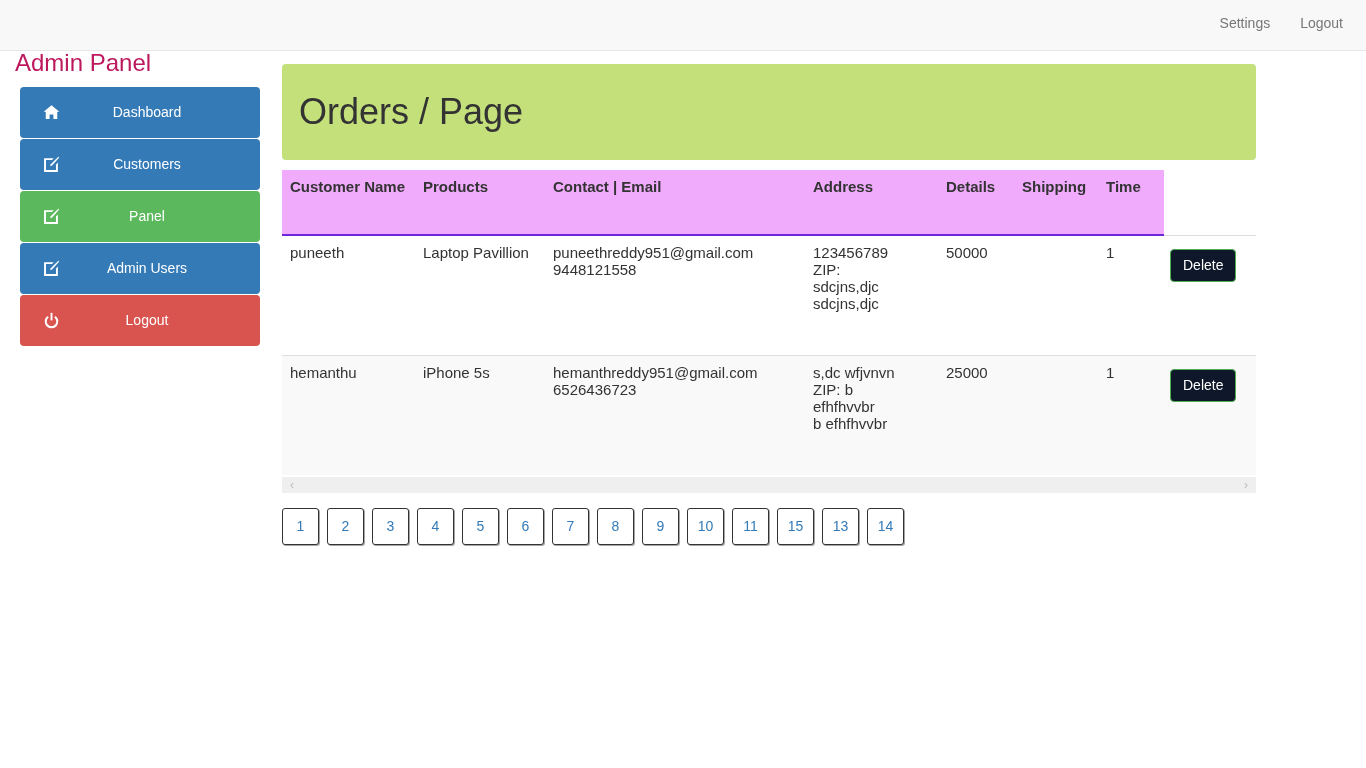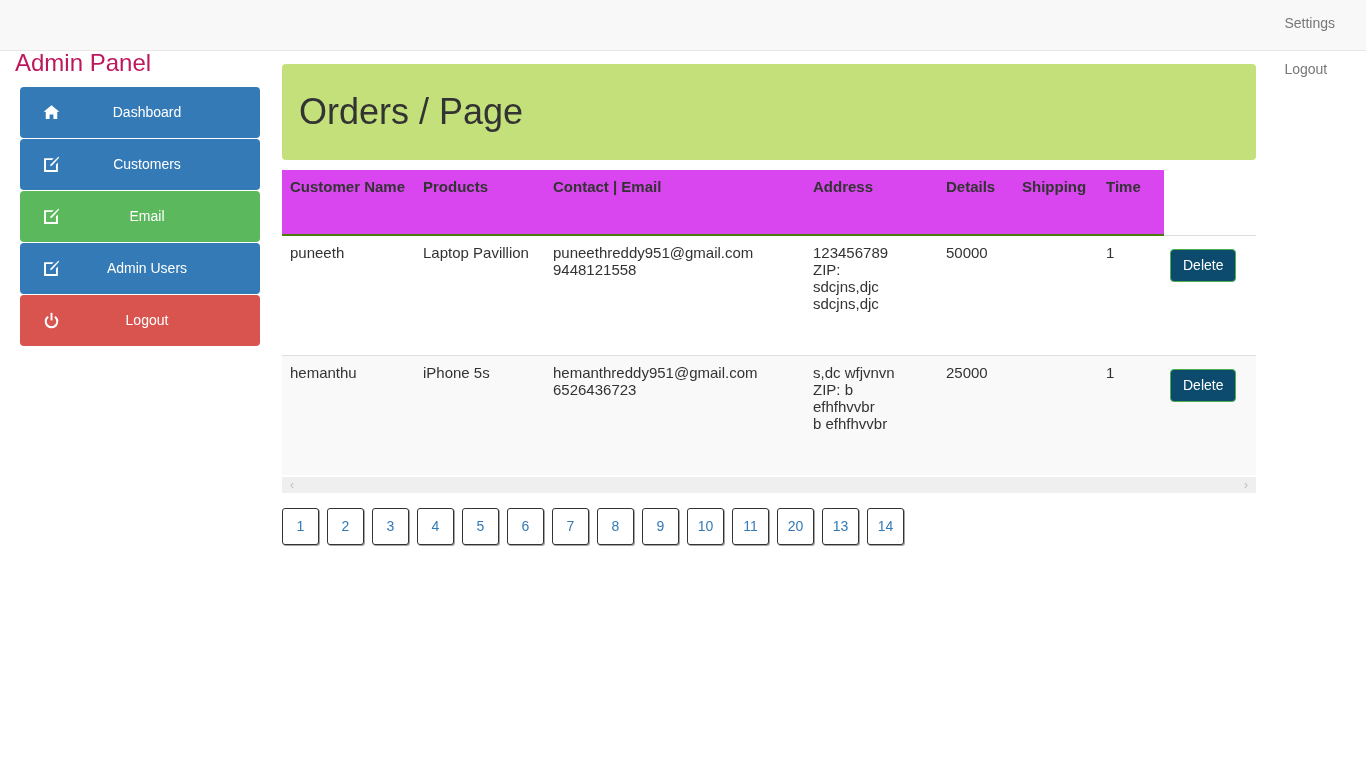--- a/index.html
+++ b/index.html
@@ -21,22 +21,22 @@
   }
   .navbar-brand {
     position: absolute; left: 15px; top: 0;
     height: 50px; line-height: 50px;
     font-size: 24px; color: #be185d;
     padding: 0 15px 0 0;
     cursor: pointer;
     margin-top: 38px;
   }
   .navbar-right {
-    position: absolute; right: 16px; top: 0;
-    height: 50px; display: flex; align-items: flex-start; flex-direction: column;
+    position: absolute; right: 8px; top: 0;
+    height: 50px; display: flex; align-items: flex-start;
   }
   .navbar-link {
     display: block; padding: 15px 15px;
     font-size: 14px; color: #777777;
     text-decoration: none; cursor: pointer;
   }
 
   
   .sidebar {
     position: absolute; left: 20px; top: 64px;
@@ -110,27 +110,27 @@
     overflow: hidden;
     position: relative;
   }
   table.orders {
     width: 974px;
     border-collapse: collapse;
     table-layout: fixed;
     font-size: 15px;
   }
   table.orders thead th {
-    background: #d946ef;
+    background: #f0abfc;
     text-align: left;
     vertical-align: top;
     font-weight: bold;
     color: #333333;
     padding: 8px 8px 8px 0;
-    border-bottom: 2px solid #4d7c0f;
+    border-bottom: 2px solid #6d28d9;
     height: 65px;
   }
   table.orders thead th.action-col {
     background: #ffffff;
     border-bottom: 1px solid #dddddd;
   }
   table.orders tbody td {
     vertical-align: top;
     padding: 8px 8px 8px 0;
     border-top: 1px solid #dddddd;
@@ -150,21 +150,21 @@
   .c-shipping { width: 84px; }
   .c-time     { width: 58px; }
   .c-action   { width: 92px; }
 
   table.orders thead th.c-name { padding-left: 8px; }
 
   .cell-line { display: block; }
 
   .btn-delete {
     display: inline-block;
-    background: #0c4a6e;
+    background: #0f172a;
     border: 1px solid #4cae4c;
     border-radius: 4px;
     color: #ffffff;
     font-size: 14px;
     font-family: "Liberation Sans", sans-serif;
     padding: 6px 12px;
     cursor: pointer;
     line-height: 1.42;
   }
   .action-cell { padding-top: 13px !important; padding-left: 6px !important; }
@@ -239,21 +239,21 @@
     <span class="side-label">Customers</span>
   </button>
 
   <button class="side-btn green">
     <span class="side-icon">
       <svg width="17" height="17" viewBox="0 0 16 16">
           <path d="M1 2h9.2L8.4 3.8H2.8v9.4h9.4V7.9L14 6.1V15H1z"></path>
           <path d="M15.3 1.5 14.4 0.6 7.3 7.7l-0.6 1.9 1.9-0.6z"></path>
         </svg>
     </span>
-    <span class="side-label">Email</span>
+    <span class="side-label">Panel</span>
   </button>
 
 
 
   <button class="side-btn blue">
     <span class="side-icon">
       <svg width="17" height="17" viewBox="0 0 16 16">
           <path d="M1 2h9.2L8.4 3.8H2.8v9.4h9.4V7.9L14 6.1V15H1z"></path>
           <path d="M15.3 1.5 14.4 0.6 7.3 7.7l-0.6 1.9 1.9-0.6z"></path>
         </svg>
@@ -351,18 +351,18 @@
     <button class="page-btn">2</button>
     <button class="page-btn">3</button>
     <button class="page-btn">4</button>
     <button class="page-btn">5</button>
     <button class="page-btn">6</button>
     <button class="page-btn">7</button>
     <button class="page-btn">8</button>
     <button class="page-btn">9</button>
     <button class="page-btn">10</button>
     <button class="page-btn">11</button>
-    <button class="page-btn">20</button>
+    <button class="page-btn">15</button>
     <button class="page-btn">13</button>
     <button class="page-btn">14</button>
   </div>
 
 </div>
 
 </body></html>

